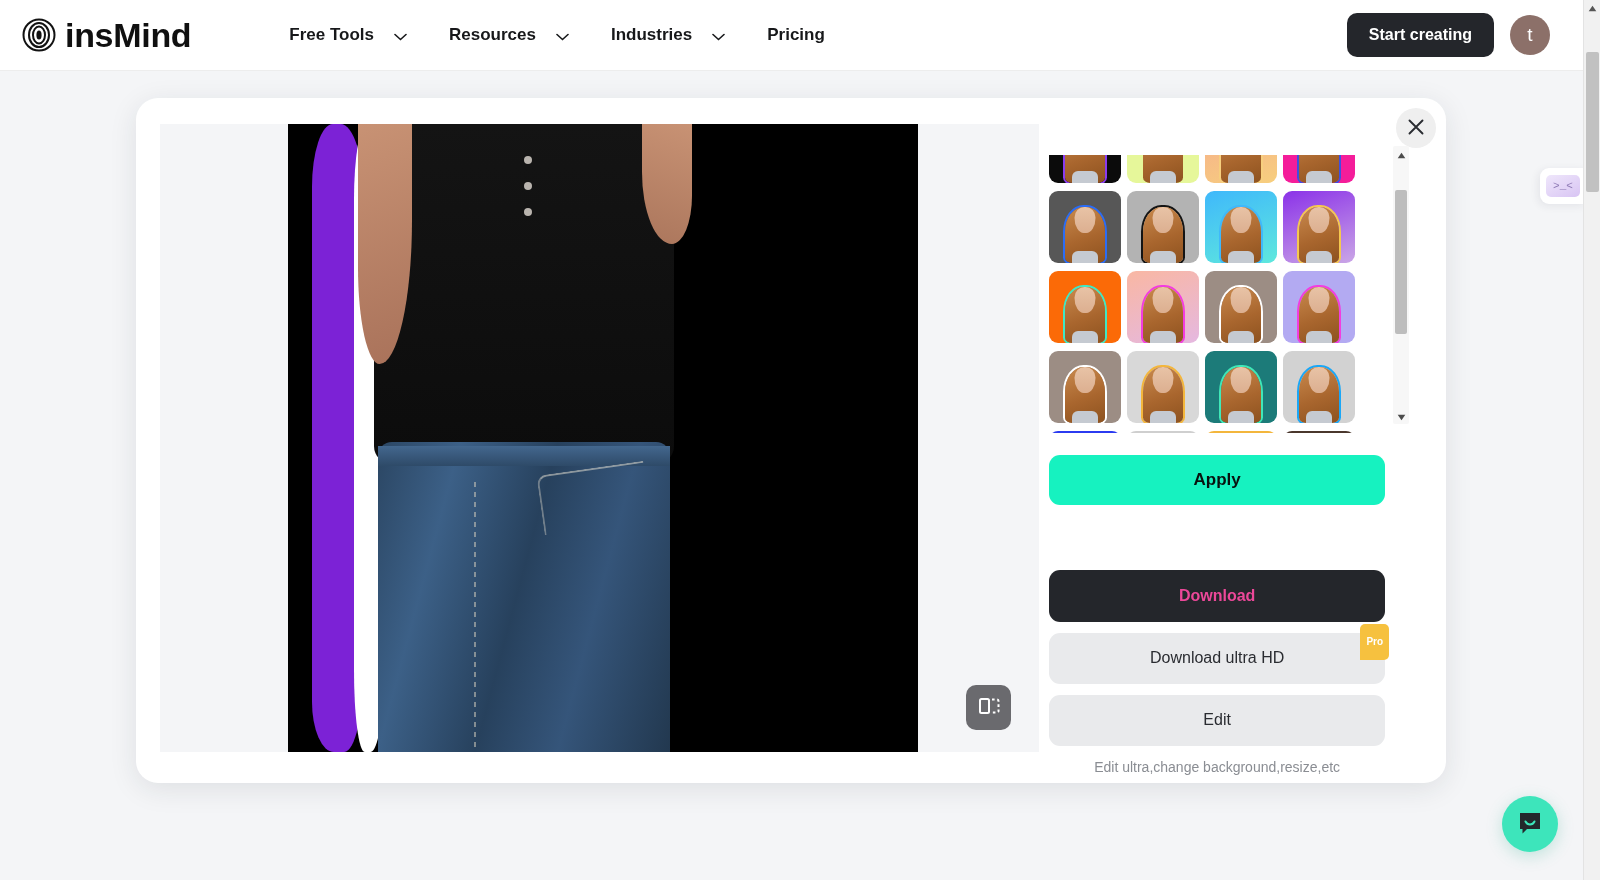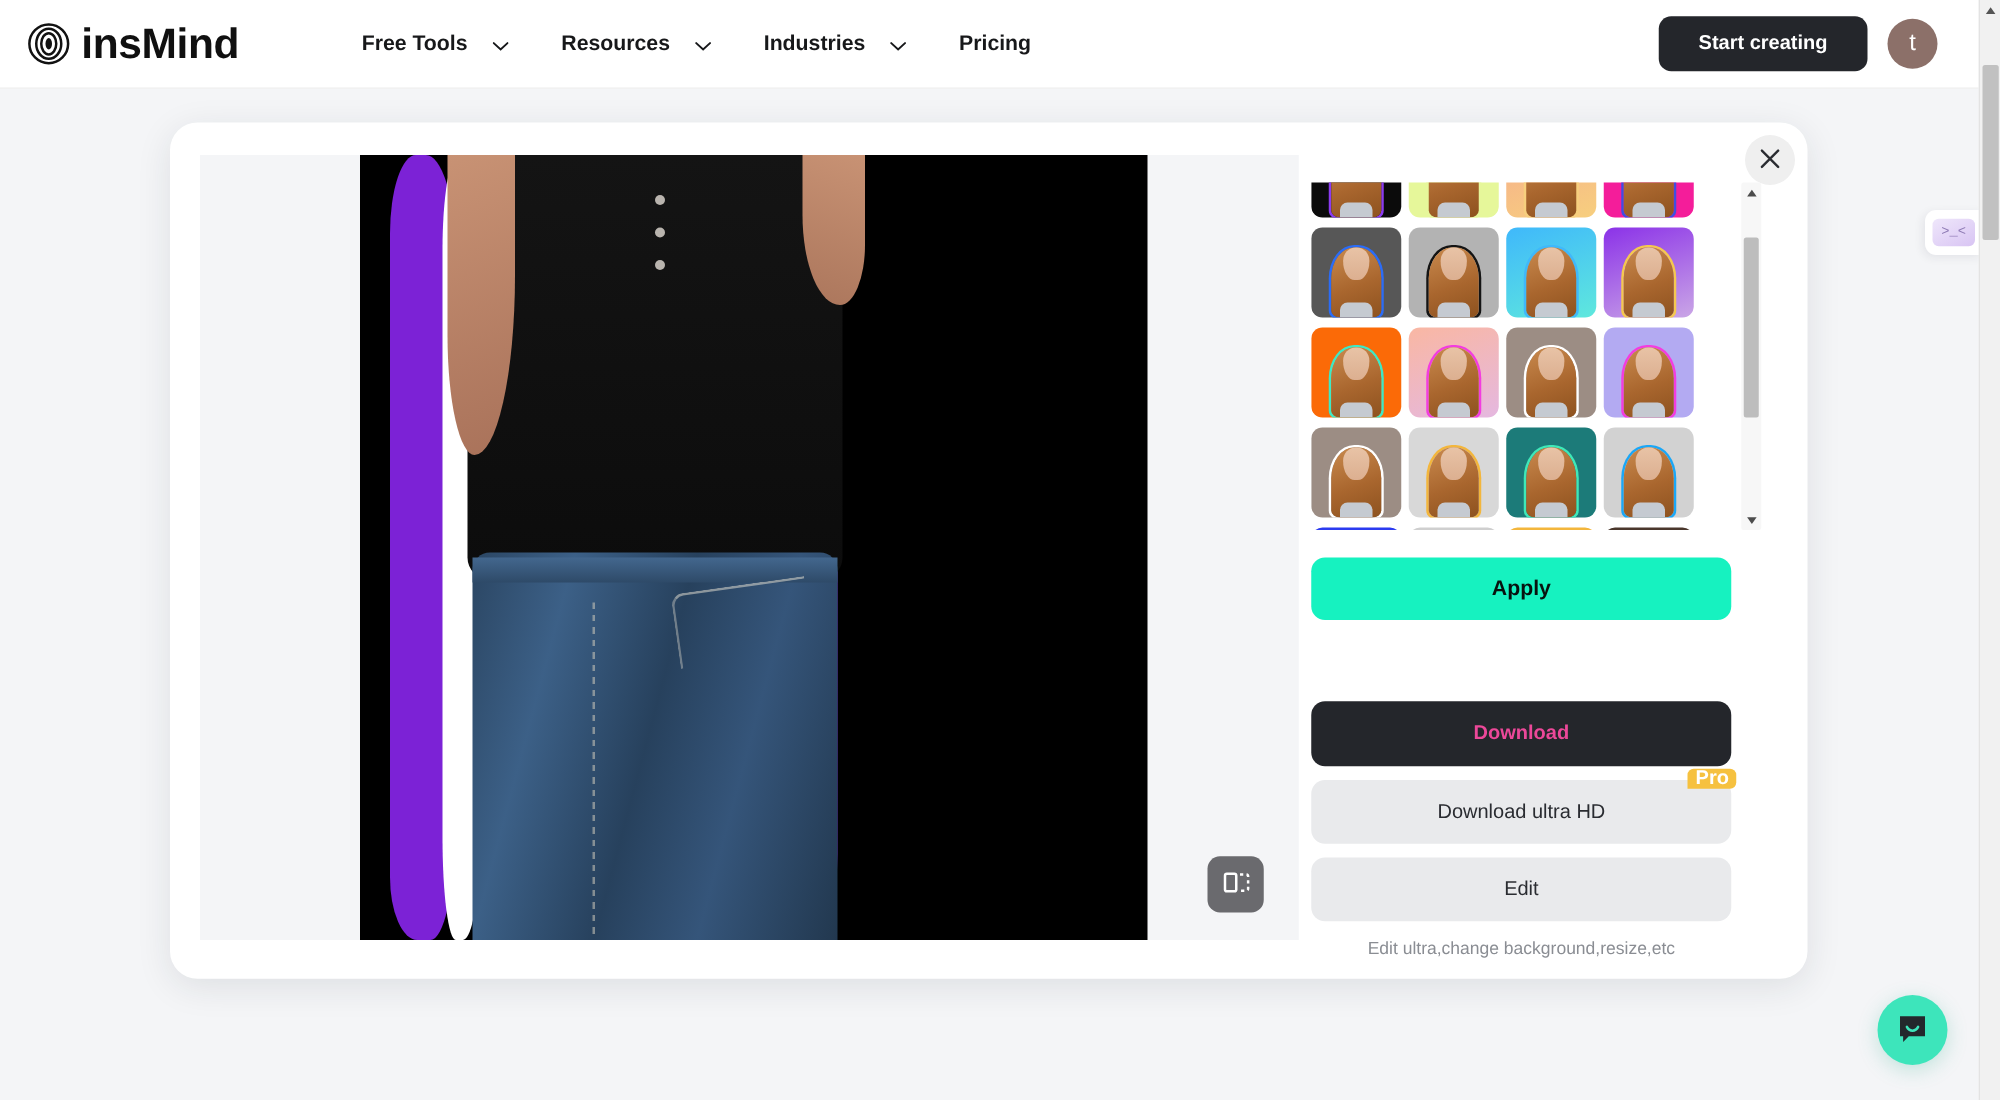--- a/index.html
+++ b/index.html
@@ -57,21 +57,21 @@
   }
   .nav-item .caret { display: block; margin-top: 2px; }
   .header-right {
     margin-left: auto; display: flex; align-items: center;
     gap: 16px; margin-right: 33px;
   }
   .btn-start {
     background: #24262b; color: #ffffff;
     font-size: 16px; font-weight: 700;
     border: none; border-radius: 10px;
-    padding: 0 32px; height: 44px; cursor: pointer;
+    padding: 0 22px; height: 44px; cursor: pointer;
     font-family: "Liberation Sans", sans-serif;
   }
   .avatar {
     width: 40px; height: 40px; border-radius: 50%;
     background: #8c7069; color: #ffffff;
     display: flex; align-items: center; justify-content: center;
     font-size: 19px; cursor: pointer;
   }
 
   
@@ -186,20 +186,21 @@
     display: flex; align-items: center; justify-content: center;
     cursor: pointer; border: none;
   }
 
   
   .rail {
     position: relative;
     width: 400px; padding: 0;
     display: flex; flex-direction: column;
     margin-left: 10px;
+    justify-content: center;
   }
   .close-btn {
     position: absolute; right: 10px; top: 10px;
     width: 40px; height: 40px; border-radius: 50%;
     background: #efefef; border: none; cursor: pointer;
     display: flex; align-items: center; justify-content: center;
   }
 
   .thumbs-area {
     position: relative;
@@ -282,22 +283,22 @@
     font-size: 16px; font-weight: 700; margin-top: 65px;
   }
   .btn-grey {
     height: 51px; background: #e9eaec; color: #2a2c31;
     font-size: 16px; font-weight: 400; margin-top: 11px;
     position: relative;
   }
   .pro-badge {
     position: absolute; right: -4px; top: -9px;
     background: #f6c13f; color: #ffffff;
-    font-size: 16px; font-weight: 700;
-    padding: 1px 6px; border-radius: 5px 5px 5px 0;
+    font-size: 10px; font-weight: 700;
+    padding: 11px 6px; border-radius: 5px 5px 5px 0;
     line-height: 14px;
   }
   .hint {
     margin-top: 13px; width: 336px; text-align: center;
     font-size: 14px; color: #8a8d93;
   }
 
   
   .side-widget {
     position: absolute; right: 14px; top: 168px;

